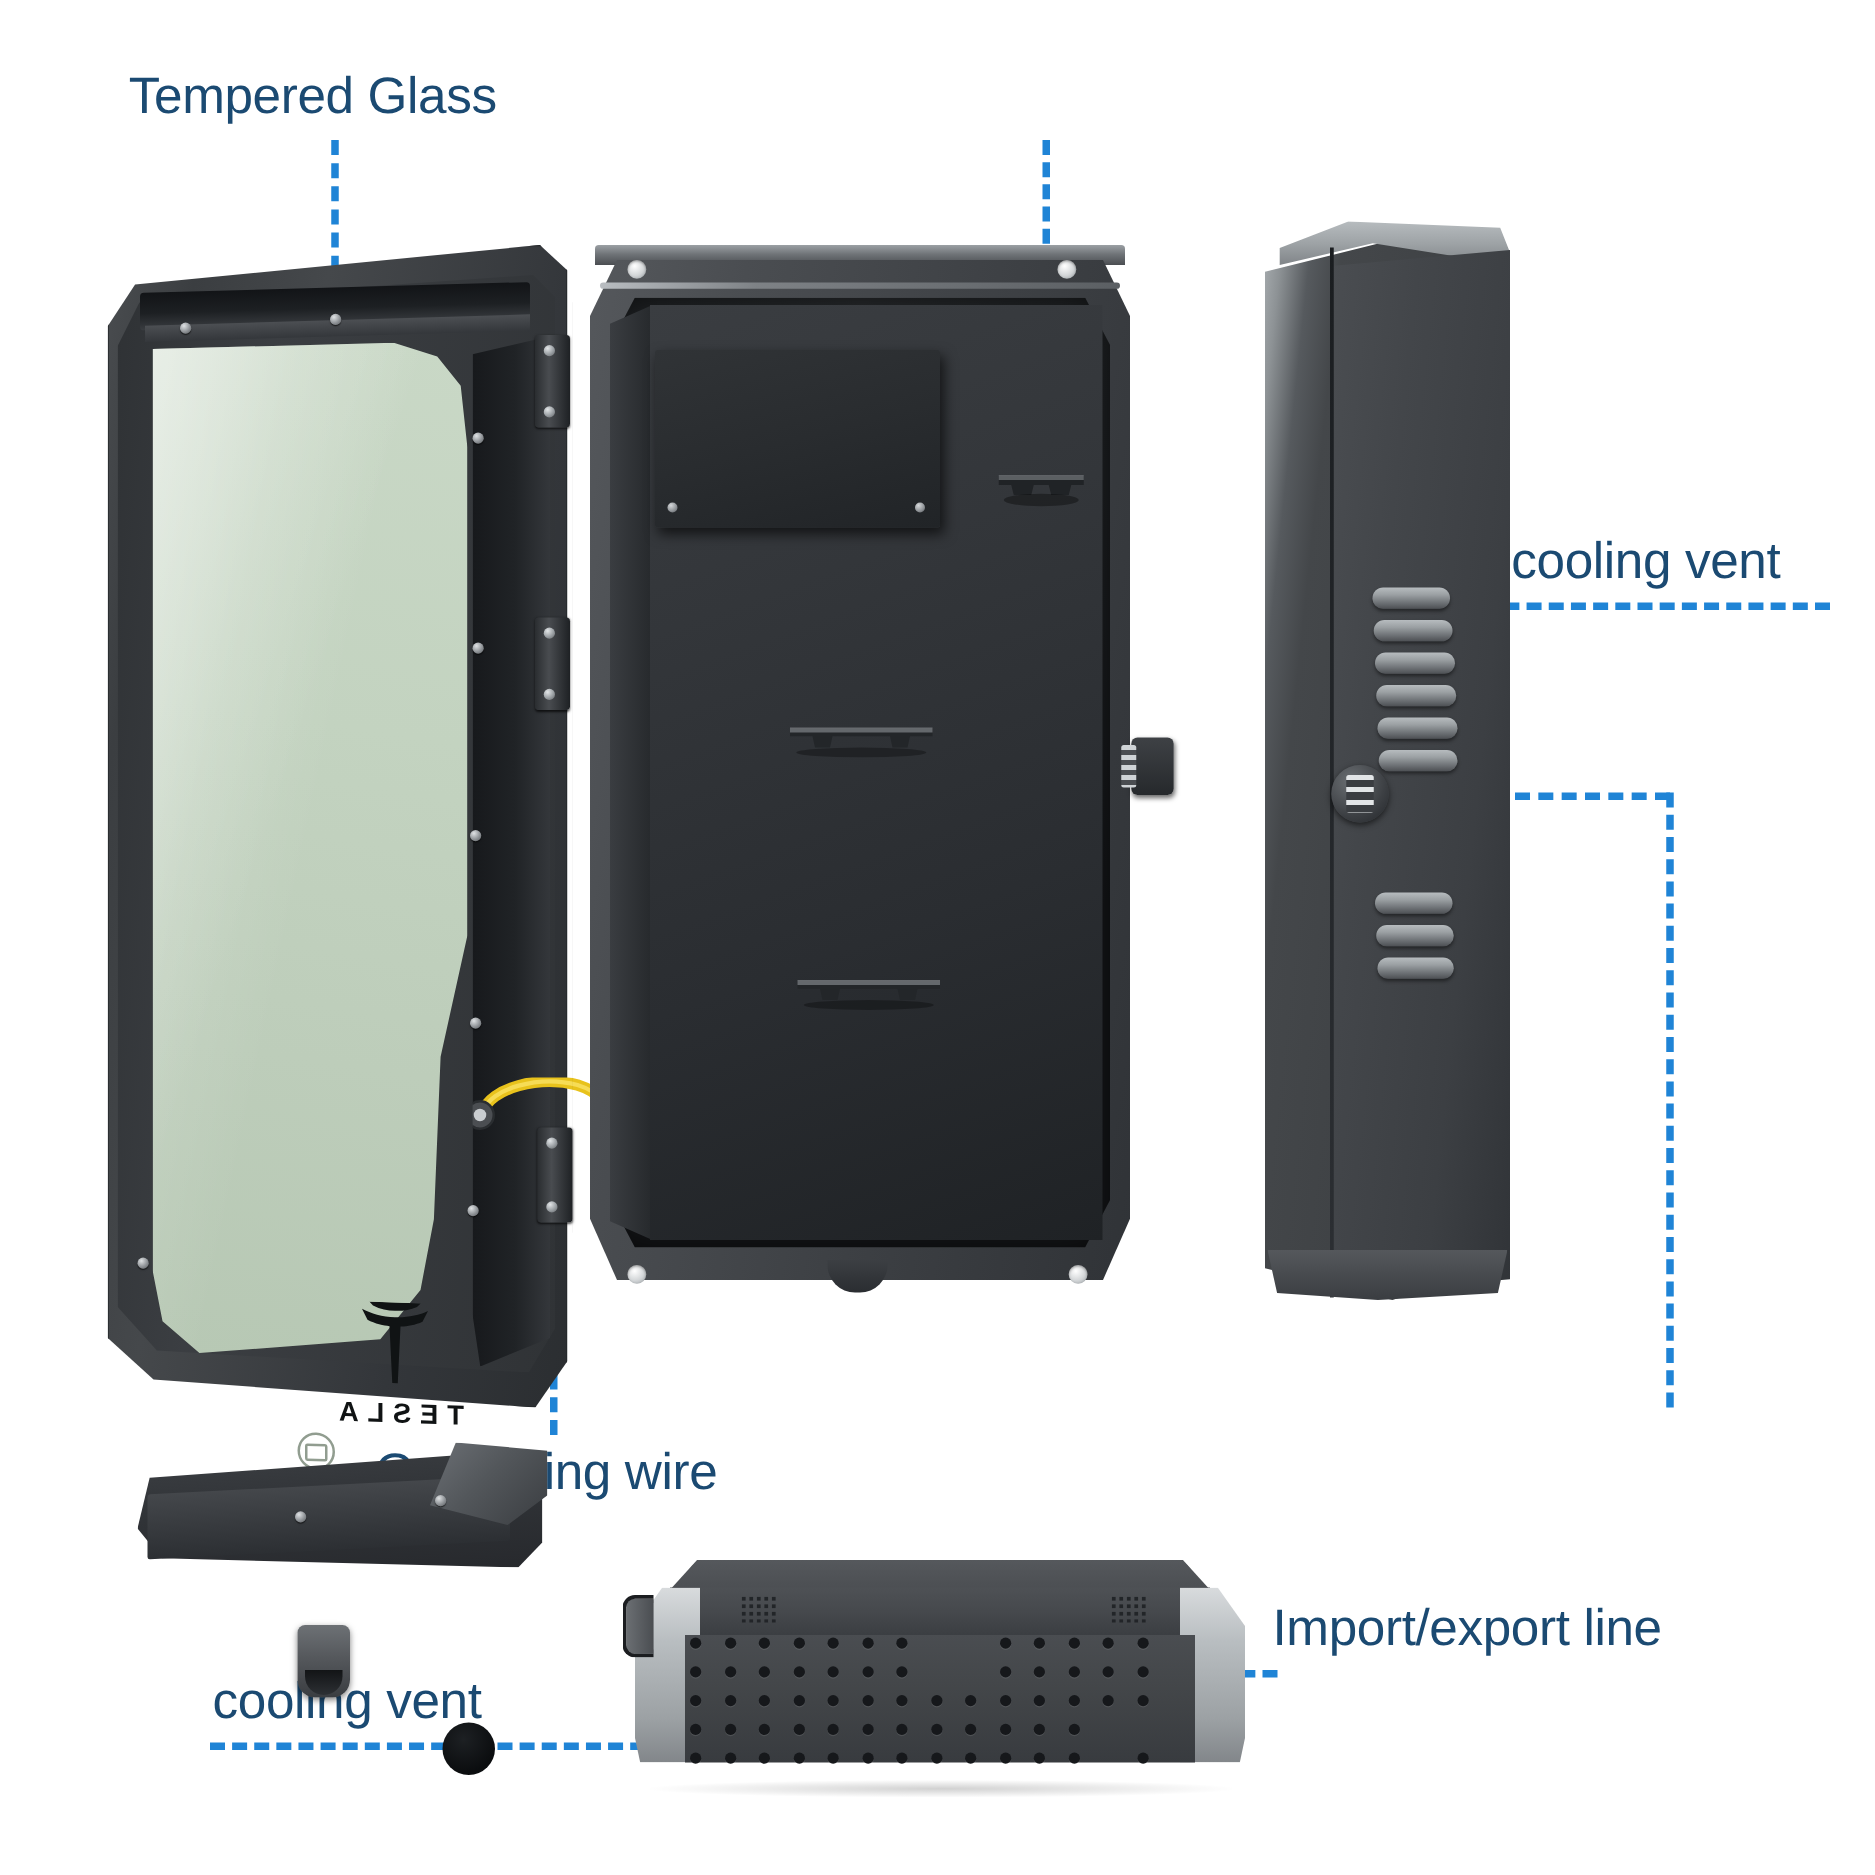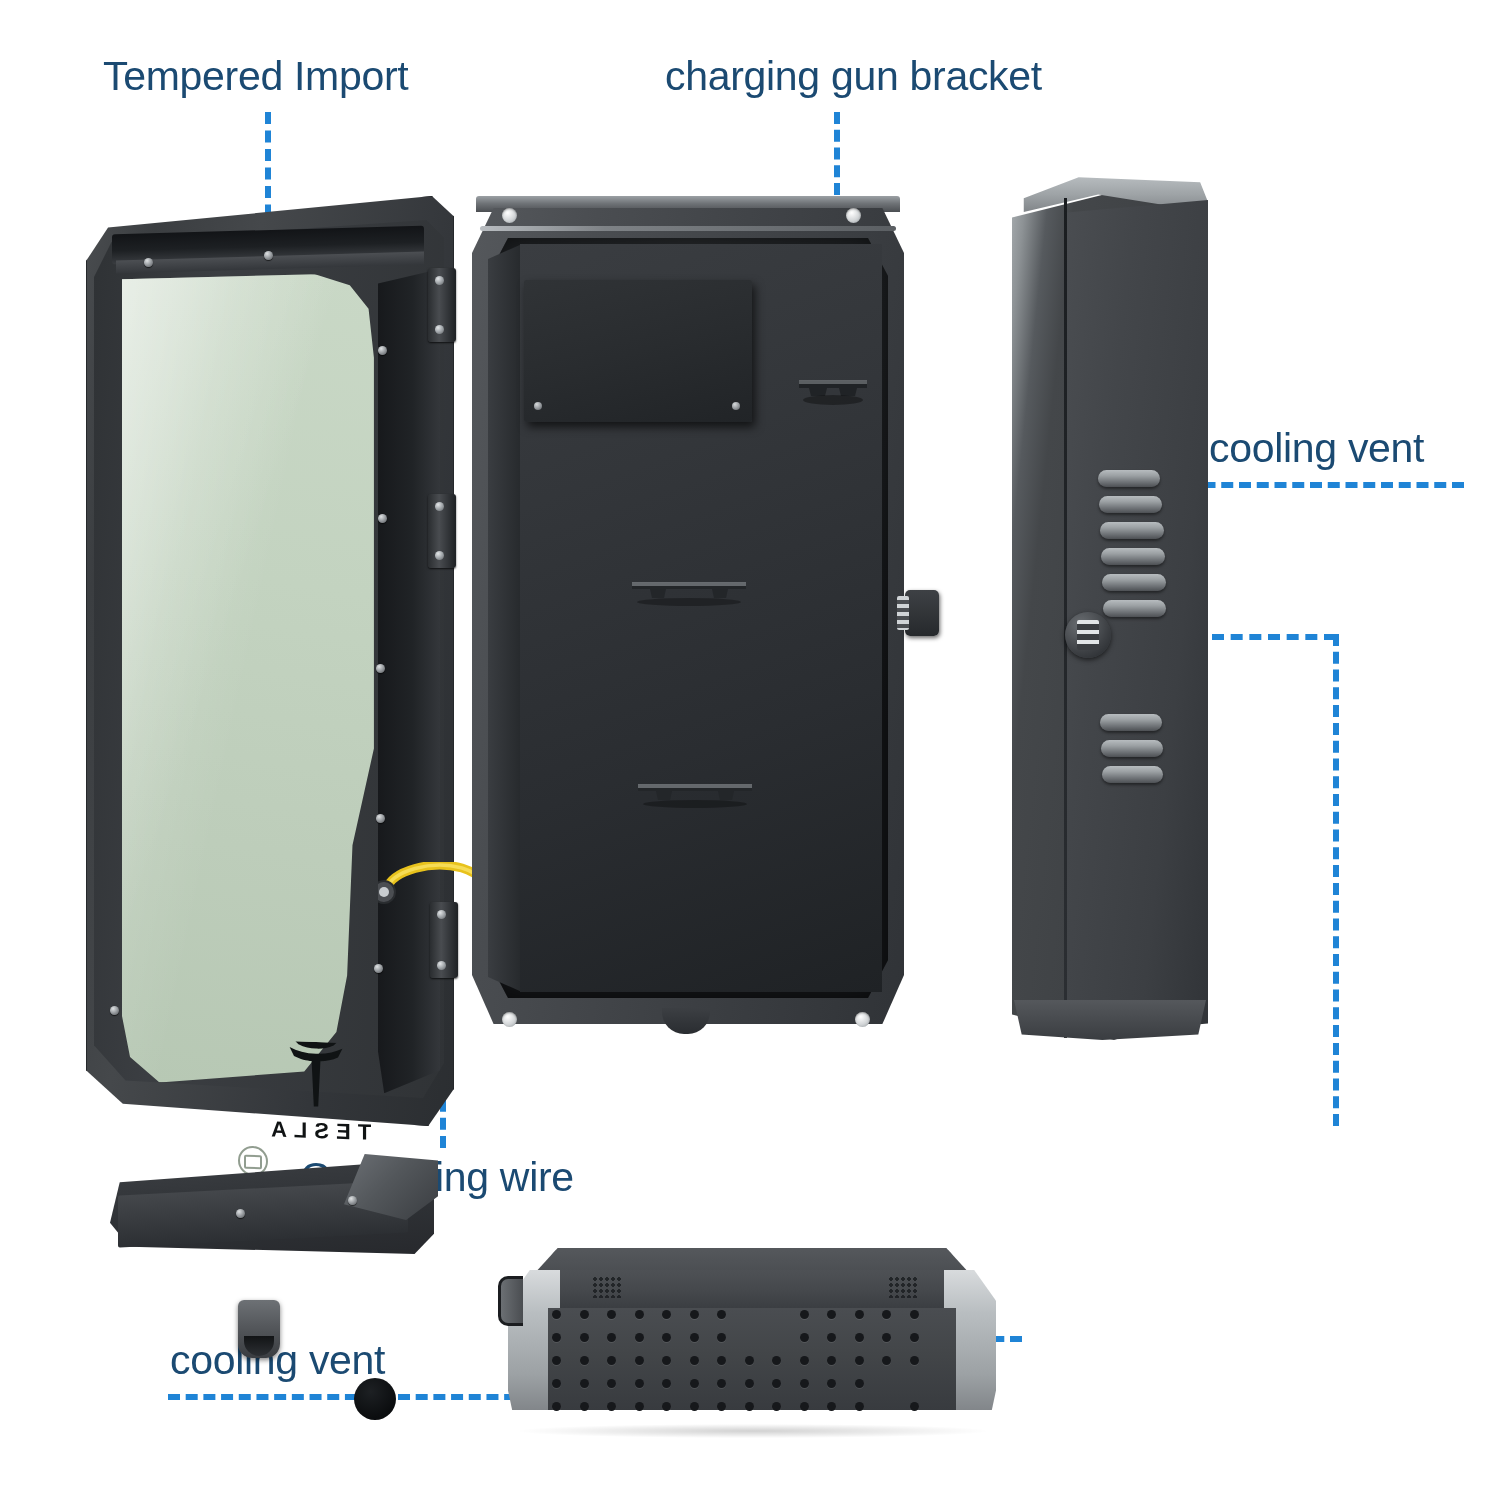--- a/index.html
+++ b/index.html
@@ -339,25 +339,25 @@
   .bv-shadow{
     position:absolute;left:520px;top:1424px;width:466px;height:14px;
     background:radial-gradient(ellipse at center, rgba(0,0,0,.18), rgba(0,0,0,0) 72%);
   }
 </style>
 </head>
 <body>
 
 <div id="stage">
 
-  <div class="label" style="left:103px; top:56px;">Tempered Import</div>
-  <div class="label" style="left:665px; top:56px;">charging gun bracket</div>
+  <div class="label" style="left:103px; top:56px;">Tempered Glass</div>
   <div class="label" style="left:1209px; top:428px;">cooling vent</div>
   <div class="label" style="left:300px; top:1157px;">Grounding wire</div>
   <div class="label" style="left:170px; top:1340px;">cooling vent</div>
+  <div class="label" style="left:1018px; top:1282px;">Import/export line</div>
 
   <div class="lead lead-v" style="left:265px; top:112px; height:234px;"></div>
   <div class="lead lead-v" style="left:834px; top:112px; height:278px;"></div>
   <div class="lead lead-h" style="left:1168px; top:482px; width:296px;"></div>
 
   <div class="lead lead-h" style="left:1100px; top:634px; width:236px;"></div>
   <div class="lead lead-v" style="left:1333px; top:634px; height:492px;"></div>
 
   <div class="lead lead-v" style="left:440px; top:900px; height:248px;"></div>
 

